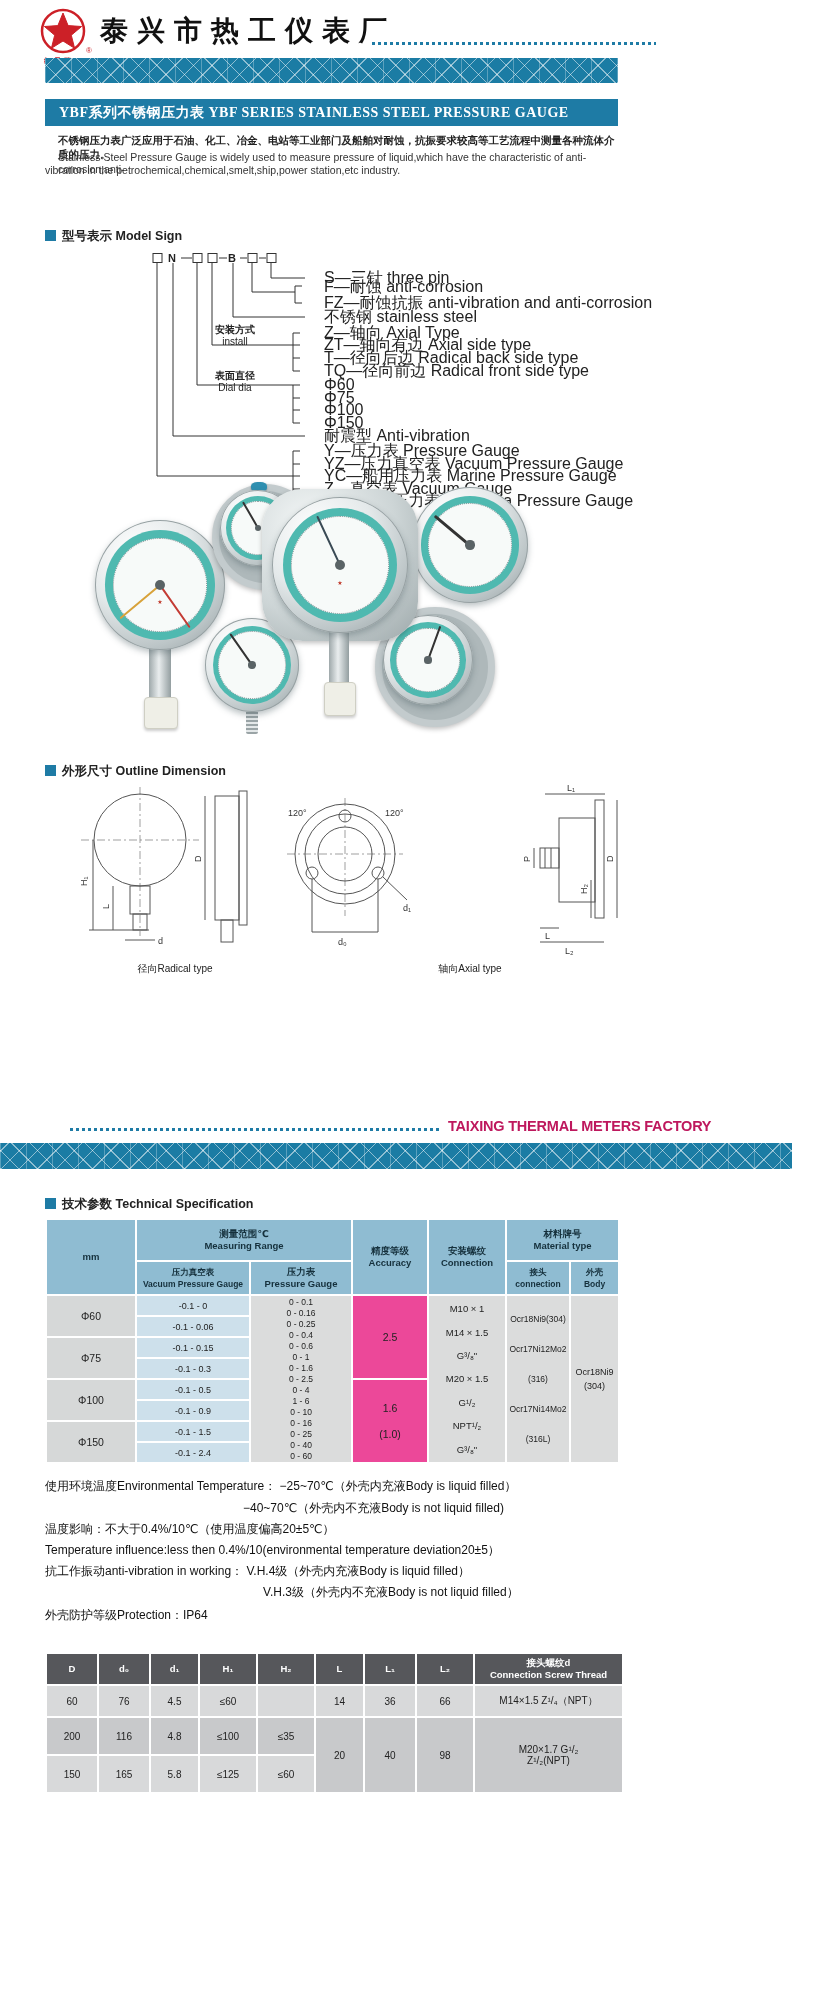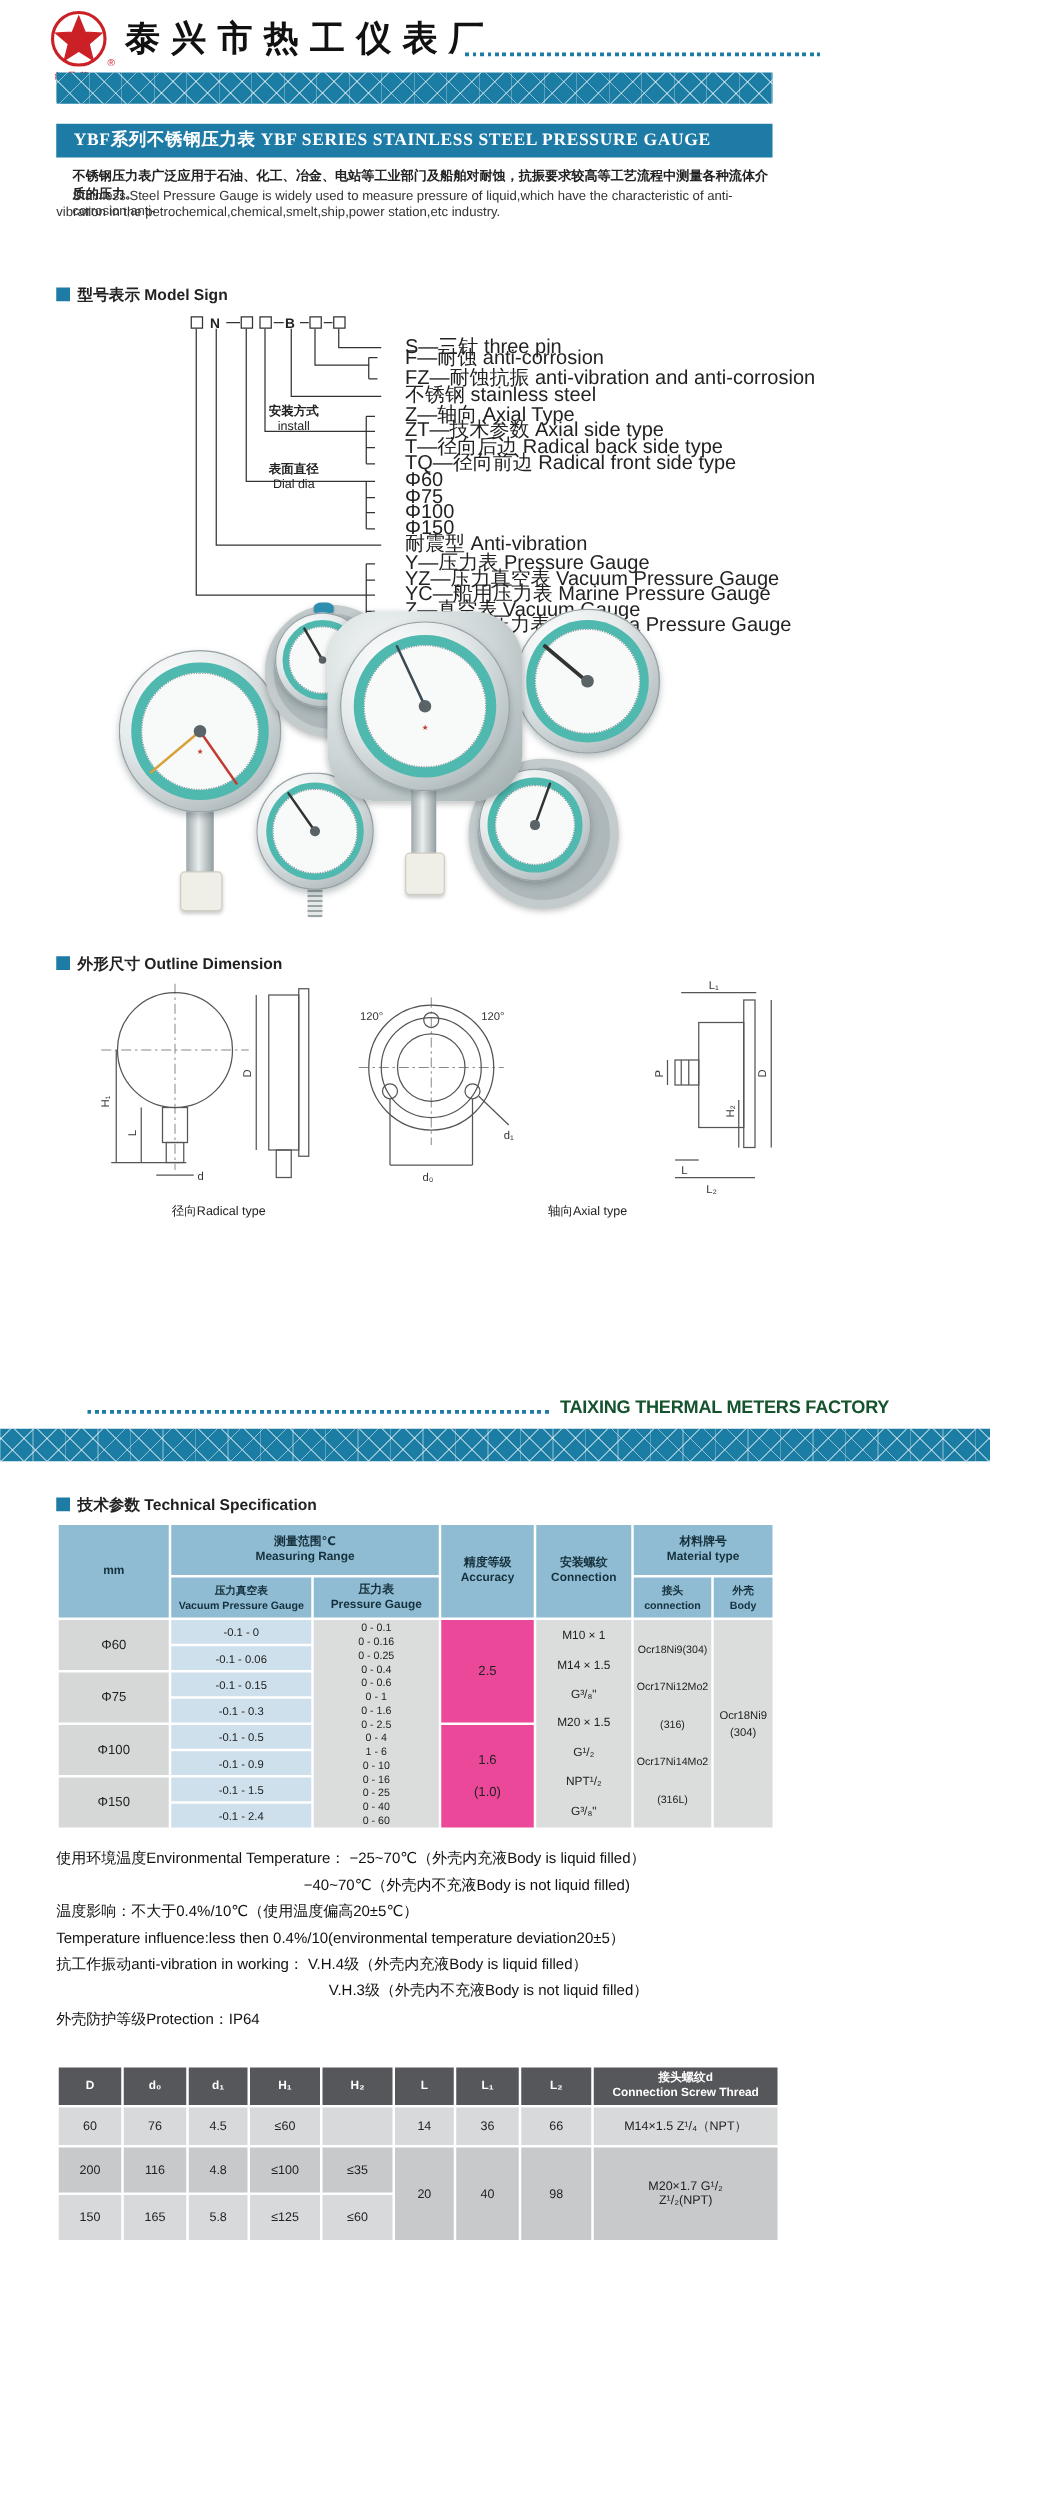--- a/index.html
+++ b/index.html
@@ -44,21 +44,21 @@
   .g-flange{position:absolute;border-radius:26%;background:radial-gradient(circle at 30% 25%,#f4f7f7,#cdd5d6 55%,#9da8aa);box-shadow:0 2px 5px rgba(0,0,0,.25);}
   .g-ring{position:absolute;border-radius:50%;border:7px solid #c3cbcd;background:#aeb8ba;box-shadow:0 2px 5px rgba(0,0,0,.25);}
   .g-thread{position:absolute;background:repeating-linear-gradient(180deg,#9aa4a6 0 2px,#e4e8e9 2px 4px);border-radius:2px;}
   .g-knob{position:absolute;border-radius:40%;background:#2f8fb0;box-shadow:0 1px 2px rgba(0,0,0,.3);}
   
   .drawings svg line,.drawings svg circle,.drawings svg rect,.drawings svg path{stroke:#555;fill:none;stroke-width:1;}
   .drawings svg .cl{stroke-dasharray:8 3 2 3;stroke-width:.7;stroke:#777;}
   .drawings svg text{fill:#333;stroke:none;font-size:9px;font-family:"Liberation Sans",sans-serif;}
   .caption{position:absolute;font-size:10px;color:#222;text-align:center;}
   
-  .factory-text{left:448px;top:1118px;font-size:14.5px;font-weight:bold;letter-spacing:-.2px;color:#14532d;}
+  .factory-text{left:448px;top:1118px;font-size:14.5px;font-weight:bold;letter-spacing:-.2px;color:#be185d;}
   
   table{border-collapse:separate;border-spacing:2px;table-layout:fixed;}
   .spec-table{position:absolute;left:45px;top:1218px;width:575px;}
   .spec-table th,.spec-table td{padding:0;text-align:center;vertical-align:middle;}
   .spec-table th{background:#8fbcd2;color:#15303c;font-weight:bold;font-size:9.5px;line-height:12px;}
   .th-en{font-weight:bold;}
   .c-mm{background:#d6d8d8;font-size:10.5px;}
   .c-vac{background:#cde0eb;font-size:9px;}
   .c-pg{background:#dbdcdc;font-size:8.5px;}
   .c-pg div{line-height:11px;}
@@ -124,21 +124,21 @@
         <path d="M112,11 V224 H248 M248,199 V249 M248,199 H255 M248,212 H255 M248,224 H255 M248,237 H255 M248,249 H255"></path>
       </g>
     </svg>
     <div class="dlabel" style="left:263px;top:20px;">S—三针 three pin</div>
     <div class="dlabel" style="left:263px;top:29px;">F—耐蚀 anti-corrosion</div>
     <div class="dlabel" style="left:263px;top:45px;">FZ—耐蚀抗振 anti-vibration and anti-corrosion</div>
     <div class="dlabel" style="left:263px;top:59px;">不锈钢 stainless steel</div>
     <div class="dleft" style="left:148px;top:72px;font-weight:bold;">安装方式</div>
     <div class="dleft" style="left:148px;top:84px;">install</div>
     <div class="dlabel" style="left:263px;top:75px;">Z—轴向 Axial Type</div>
-    <div class="dlabel" style="left:263px;top:87px;">ZT—技术参数 Axial side type</div>
+    <div class="dlabel" style="left:263px;top:87px;">ZT—轴向有边 Axial side type</div>
     <div class="dlabel" style="left:263px;top:100px;">T—径向后边  Radical back side type</div>
     <div class="dlabel" style="left:263px;top:113px;">TQ—径向前边 Radical front side type</div>
     <div class="dleft" style="left:148px;top:118px;font-weight:bold;">表面直径</div>
     <div class="dleft" style="left:148px;top:130px;">Dial dia</div>
     <div class="dlabel" style="left:263px;top:127px;">Φ60</div>
     <div class="dlabel" style="left:263px;top:140px;">Φ75</div>
     <div class="dlabel" style="left:263px;top:152px;">Φ100</div>
     <div class="dlabel" style="left:263px;top:165px;">Φ150</div>
     <div class="dlabel" style="left:263px;top:178px;">耐震型 Anti-vibration</div>
     <div class="dlabel" style="left:263px;top:193px;">Y—压力表 Pressure Gauge</div>

